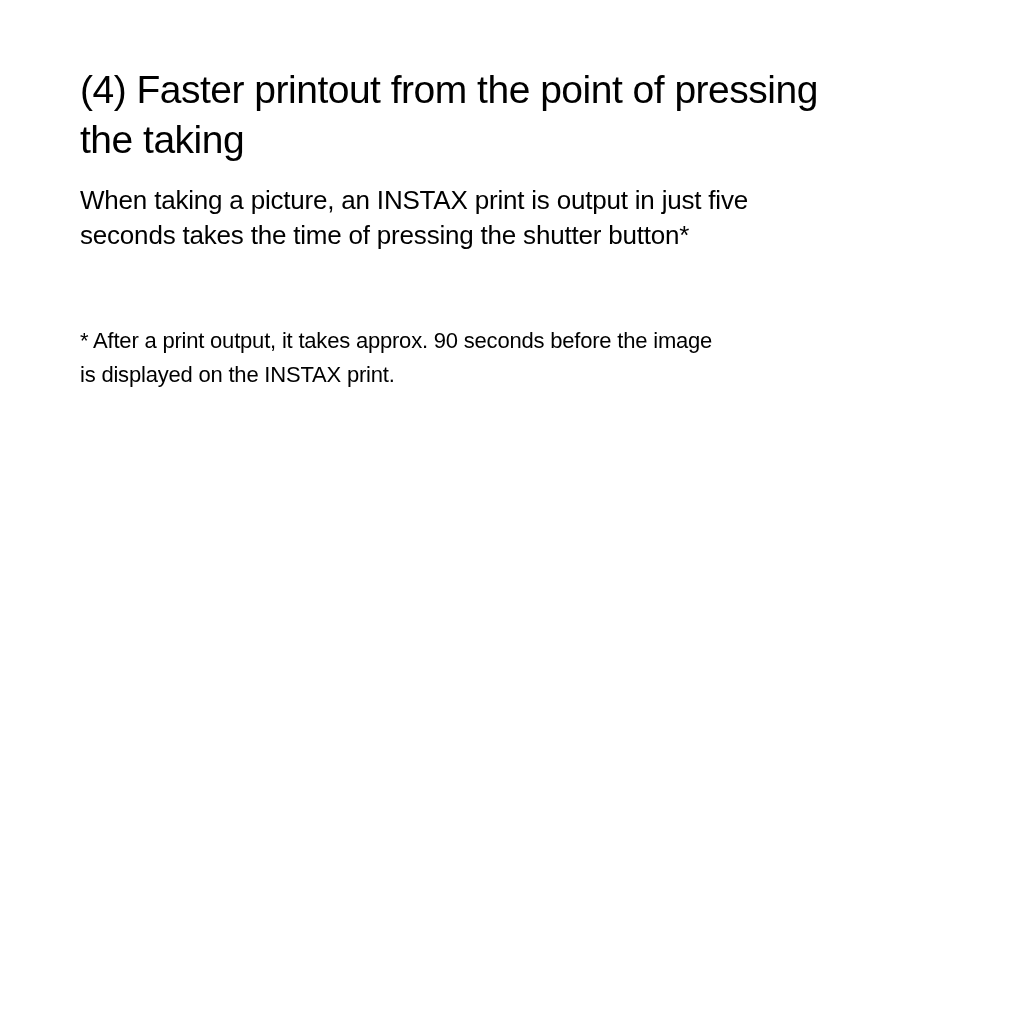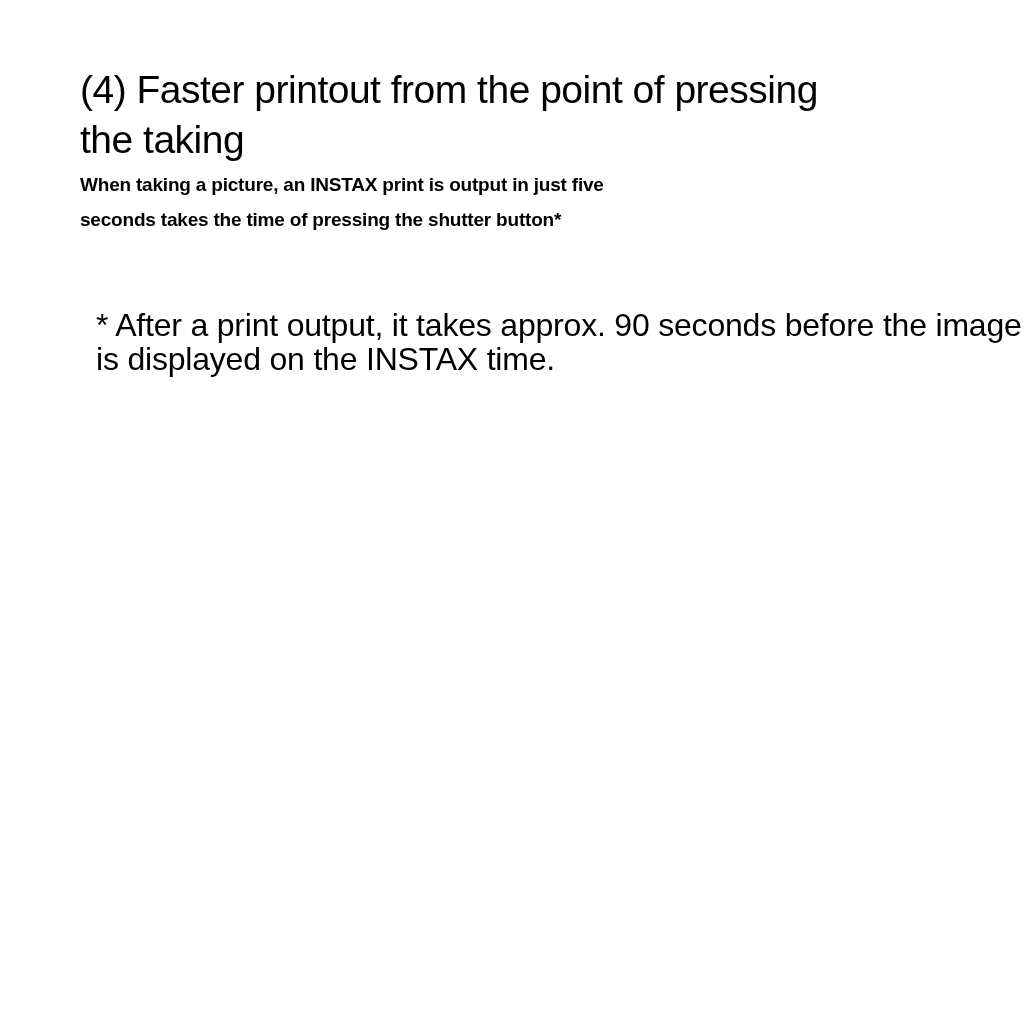--- a/index.html
+++ b/index.html
@@ -25,29 +25,29 @@
     white-space: nowrap;
   }
   .title {
     margin: 0;
     font-size: 39px;
     font-weight: 400;
     line-height: 50px;
     letter-spacing: -0.5px;
   }
   .body-text {
-    margin: 2px 0 0 0;
-    font-size: 19px;
-    font-weight: 700;
+    margin: 18px 0 0 0;
+    font-size: 26px;
+    font-weight: 400;
     line-height: 35px;
     letter-spacing: -0.2px;
   }
   .footnote-text {
-    margin: 71px 0 0 16px;
-    font-size: 32px;
+    margin: 71px 0 0 0;
+    font-size: 22px;
     font-weight: 400;
     line-height: 34px;
     letter-spacing: -0.2px;
   }
 </style>
 </head>
 <body style="background: rgb(255, 255, 255); color: rgb(0, 0, 0);">
 
 <div class="slide">
 
@@ -56,16 +56,16 @@
     <span class="line">the taking</span>
   </h1>
 
   <p class="body-text">
     <span class="line">When taking a picture, an INSTAX print is output in just five</span>
     <span class="line">seconds takes the time of pressing the shutter button*</span>
   </p>
 
   <p class="footnote-text">
     <span class="line">* After a print output, it takes approx. 90 seconds before the image</span>
-    <span class="line">is displayed on the INSTAX time.</span>
+    <span class="line">is displayed on the INSTAX print.</span>
   </p>
 
 </div>
 
 </body></html>

